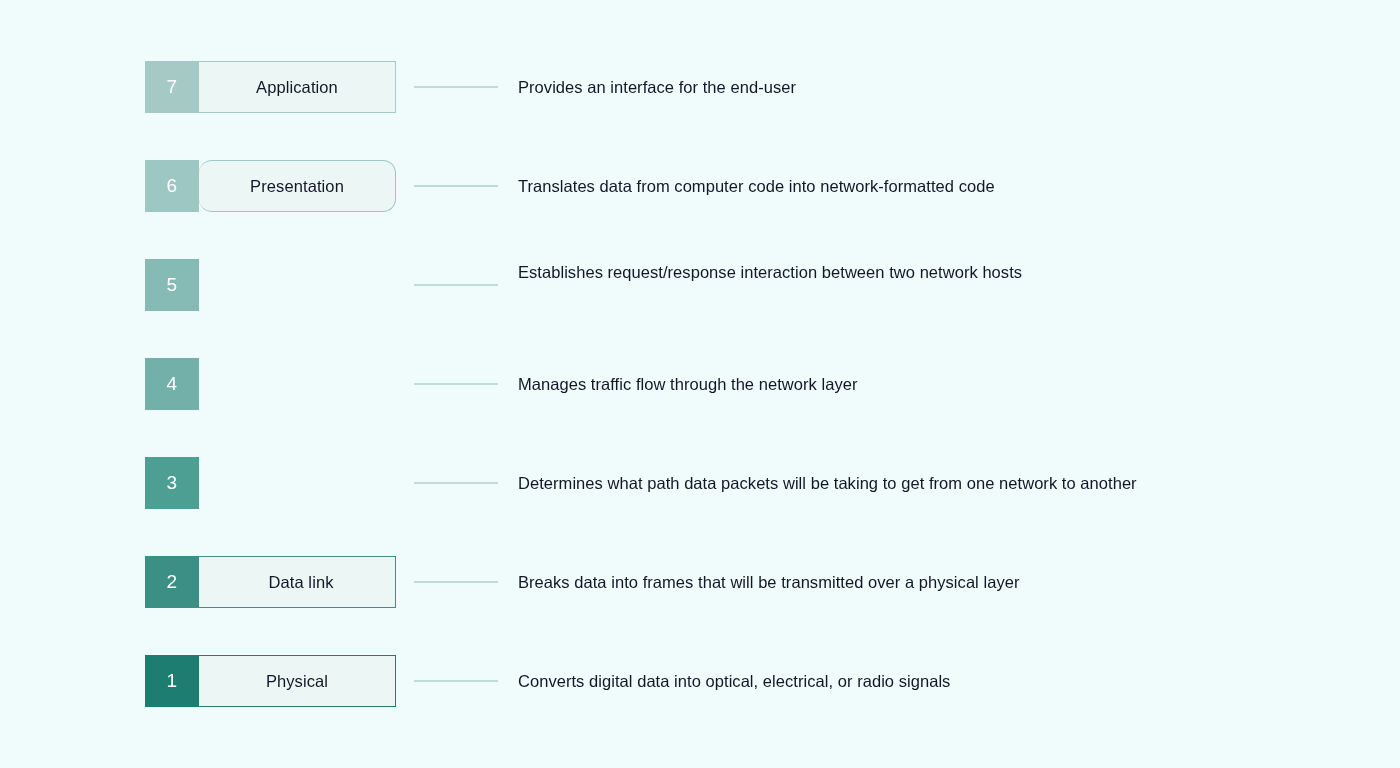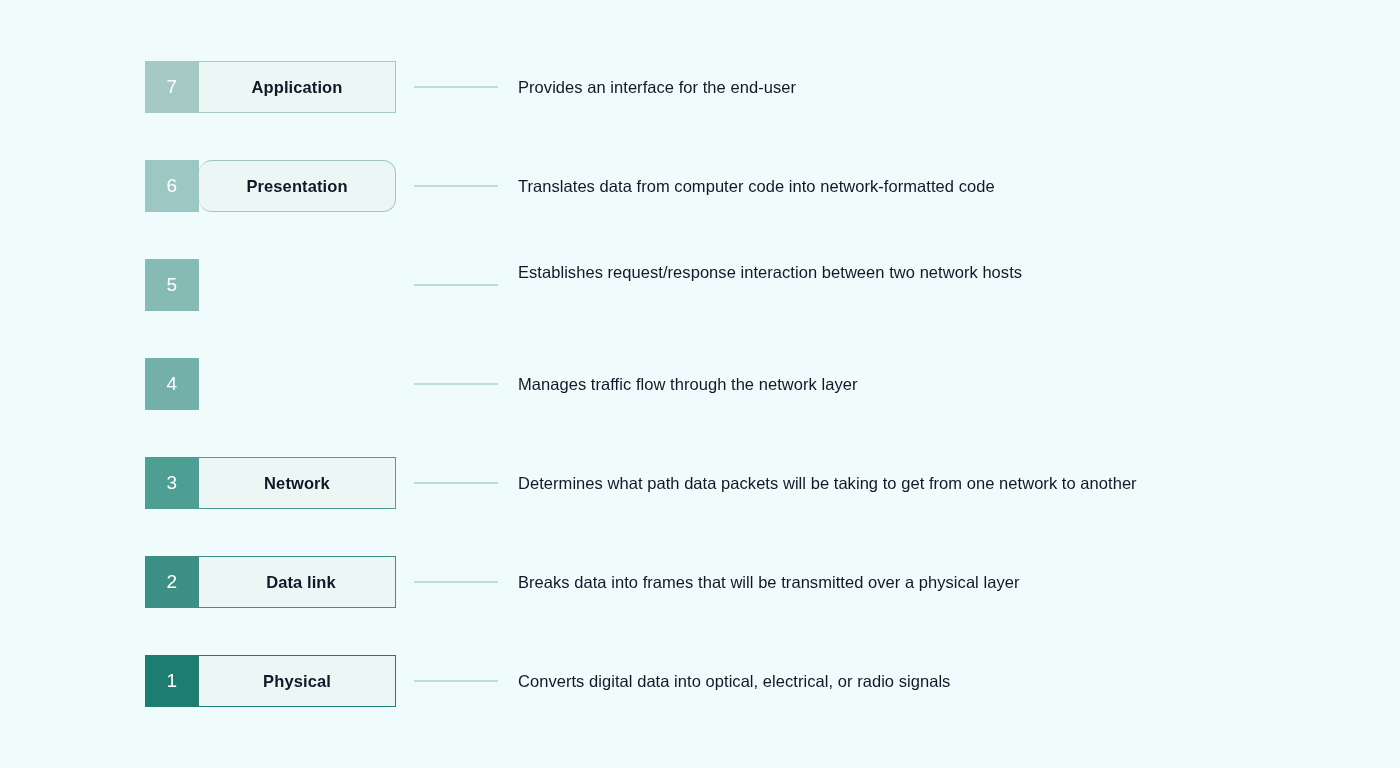--- a/index.html
+++ b/index.html
@@ -52,21 +52,21 @@
   }
 
   .layer-name {
     flex: 1 1 auto;
     display: flex;
     align-items: center;
     justify-content: center;
     background: #ecf7f5;
     color: #121827;
     font-size: 16.5px;
-    font-weight: 700;
+    font-weight: 400;
     letter-spacing: 0.1px;
     box-sizing: border-box;
     border-style: solid;
     border-width: 1.5px;
     border-left-width: 0;
   }
 
   .connector {
     position: absolute;
     left: 414px;
@@ -116,21 +116,20 @@
   <div class="layer-row" style="top: 358px;">
     <div class="layer-box">
       <div class="layer-number" style="background: rgb(115, 176, 169);">4</div>
     </div>
   </div>
 <div class="connector" style="top: 383px; background: rgb(191, 220, 215);"></div>
     <div class="layer-desc" style="top: 376px;">Manages traffic flow through the network layer</div>
   <div class="layer-row" style="top: 457px;">
     <div class="layer-box">
       <div class="layer-number" style="background: rgb(77, 158, 147);">3</div>
-      <div class="layer-name" style="border-color: rgb(77, 158, 147);">Network</div>
     </div>
   </div>
 <div class="connector" style="top: 482px; background: rgb(191, 220, 215);"></div>
     <div class="layer-desc" style="top: 475px;">Determines what path data packets will be taking to get from one network to another</div>
   <div class="layer-row" style="top: 556px;">
     <div class="layer-box">
       <div class="layer-number" style="background: rgb(59, 143, 133);">2</div>
       <div class="layer-name" style="border-color: rgb(59, 143, 133); padding-left: 8px;">Data link</div>
     </div>
   </div>

